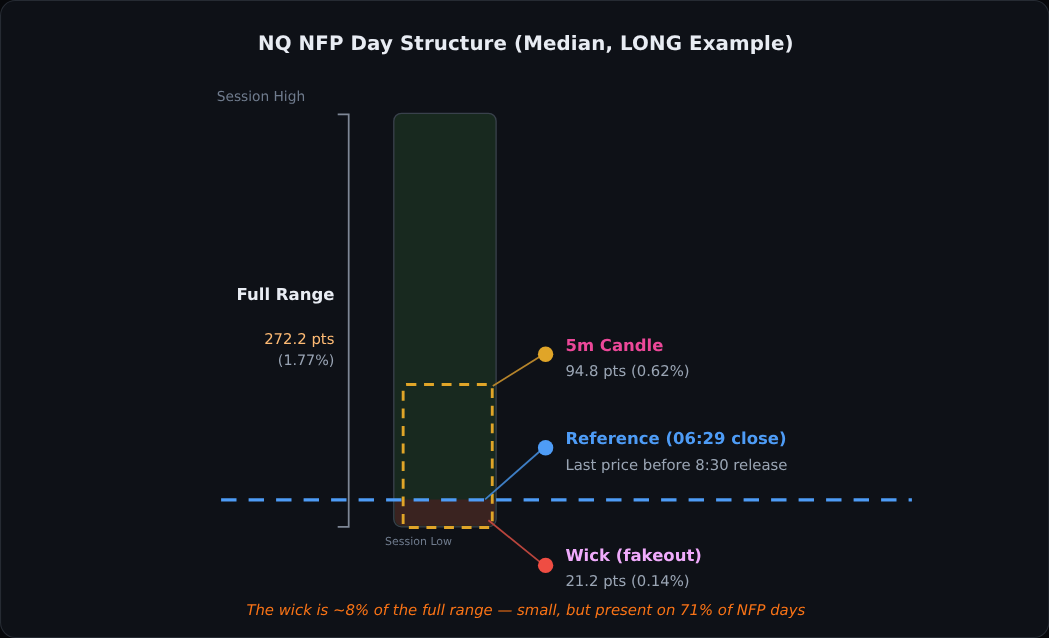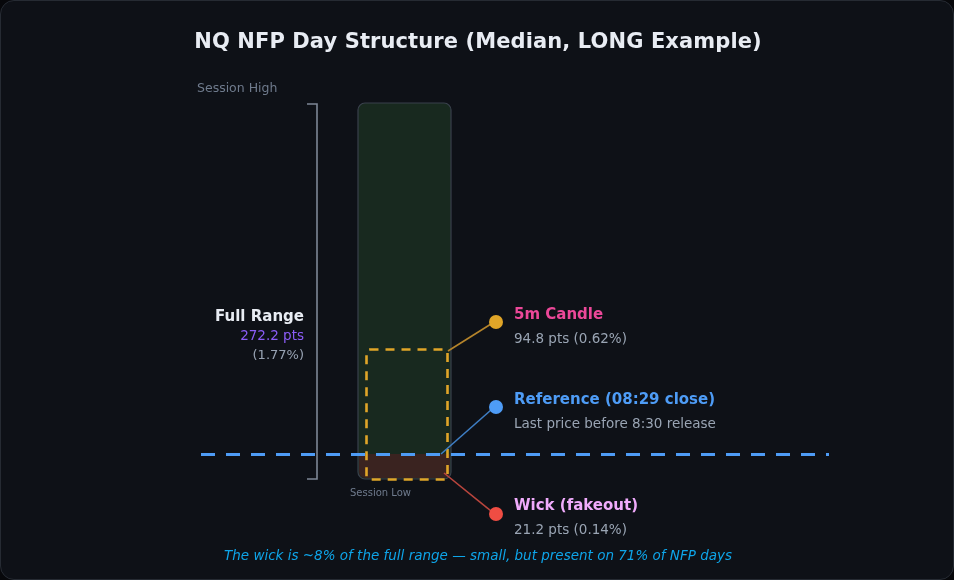--- a/index.html
+++ b/index.html
@@ -24,21 +24,21 @@
     box-sizing: border-box;
     overflow: hidden;
   }
   .abs { position: absolute; }
 
   
   #chart-title {
     left: 0; top: 28px;
     width: 954px;
     text-align: center;
-    font-size: 21px;
+    font-size: 18px;
     font-weight: bold;
     color: #e8ecf3;
     letter-spacing: .1px;
   }
 
   
   #session-high-label {
     left: 196px; top: 79px;
     width: 214px;
     text-align: left;
@@ -57,26 +57,26 @@
   #full-range-block {
     left: 120px; top: 257px;
     width: 183px;
     text-align: right;
   }
   #full-range-title {
     font-size: 15px;
     font-weight: bold;
     color: #e8ecf3;
     line-height: 20px;
-    margin-top: 48px;
   }
   #full-range-pts {
     font-size: 13.5px;
-    color: #8b5cf6;
+    color: #fdba74;
     line-height: 19px;
+    margin-top: 22px;
   }
   #full-range-pct {
     font-size: 13px;
     color: #98a3b3;
     line-height: 19px;
   }
 
   
   #chart-svg {
     left: 0; top: 0;
@@ -105,21 +105,21 @@
   #ann-wick        { left: 513px; top: 495px; }
   #ann-wick .ann-title { color: #f0abfc; }
 
   
   #footer-note {
     left: 0; top: 546px;
     width: 954px;
     text-align: center;
     font-size: 13.5px;
     font-style: italic;
-    color: #0ea5e9;
+    color: #f97316;
   }
 </style>
 </head>
 <body>
 
 <div id="panel">
 
   <div class="abs" id="chart-title">NQ NFP Day Structure (Median, LONG Example)</div>
 
   <div class="abs" id="session-high-label">Session High</div>
@@ -160,21 +160,21 @@
       <circle cx="495" cy="513" r="7" fill="#ef4d43"></circle>
     </g>
   </svg>
 
   <div class="abs" id="ann-candle">
     <div class="ann-title">5m Candle</div>
     <div class="ann-sub">94.8 pts (0.62%)</div>
   </div>
 
   <div class="abs" id="ann-reference">
-    <div class="ann-title">Reference (08:29 close)</div>
+    <div class="ann-title">Reference (06:29 close)</div>
     <div class="ann-sub">Last price before 8:30 release</div>
   </div>
 
   <div class="abs" id="ann-wick">
     <div class="ann-title">Wick (fakeout)</div>
     <div class="ann-sub">21.2 pts (0.14%)</div>
   </div>
 
   <div class="abs" id="footer-note">The wick is ~8% of the full range — small, but present on 71% of NFP days</div>
 

